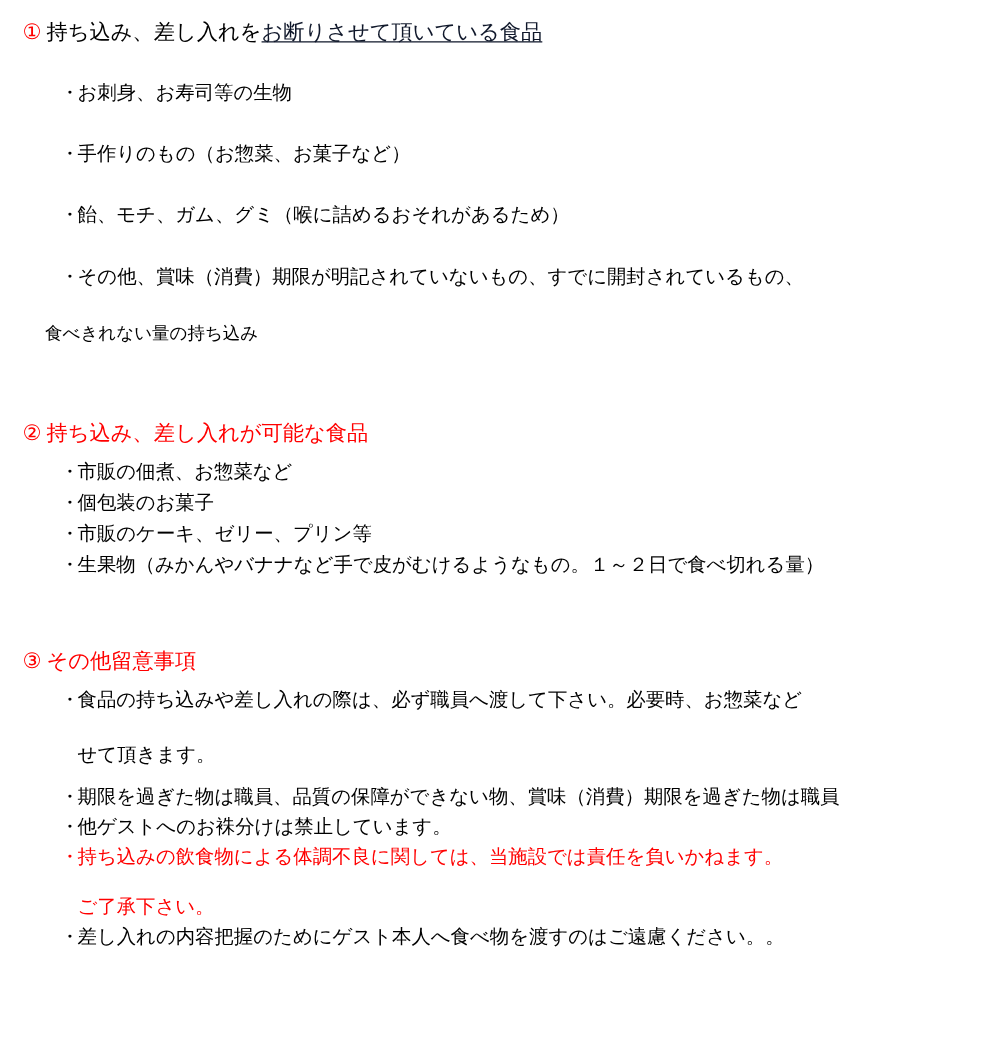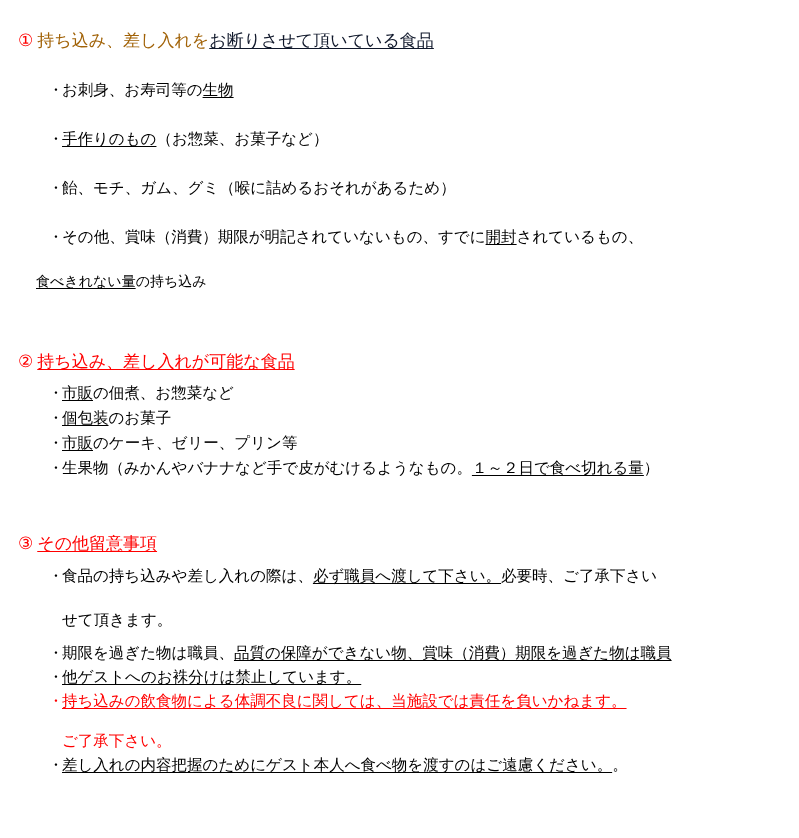--- a/index.html
+++ b/index.html
@@ -44,21 +44,21 @@
 
   
   .sec1-head {
     display: flex;
     align-items: baseline;
     font-size: 17px;
     line-height: 24px;
     white-space: nowrap;
   }
   .sec1-head .circnum { color: #ff0000; margin-right: 4px; }
-  .sec1-head .blackpart { color: #a16207; margin-top: 15px; }
+  .sec1-head .blackpart { color: #000000; }
   .sec1-head .redpart {
     color: #0f172a;
     text-decoration: underline;
     text-underline-offset: 2px;
   }
 
   
   .bullets { margin: 0; padding: 0; }
   .bullet {
     display: flex;
@@ -66,21 +66,21 @@
     font-size: 15.5px;
     line-height: 22px;
     white-space: nowrap;
   }
   .bullet .dot {
     width: 14px;
     flex: 0 0 14px;
     text-align: left;
   }
   .bullet .btext { flex: 1 1 auto; }
-  .u { text-decoration: underline; text-underline-offset: 2px; }
+  .u { text-underline-offset: 2px; }
   .red { color: #ff0000; }
 
   
   #sec1 { margin-top: 6px; }
   #sec1 .bullet { margin-left: 30px; font-size: 15.5px; line-height: 22px; }
   #sec1 .b0 { margin-top: 26px; }
   #sec1 .b1 { margin-top: 27px; }
   #sec1 .b2 { margin-top: 27px; }
   #sec1 .b3 { margin-top: 27px; }
   #sec1 .cont {
@@ -175,21 +175,21 @@
   <div id="sec3wrap">
     <div class="sec-head">
       <span class="circnum">③</span>
       <span class="htext"><span class="u">その他留意事項</span></span>
     </div>
 
     <div id="sec3" class="bullets">
 
       <div class="bullet">
         <span class="dot">・</span>
-        <span class="btext"><span>食品の持ち込みや差し入れの際は、</span><span class="u">必ず職員へ渡して下さい。</span><span>必要時、ご了承下さい</span></span>
+        <span class="btext"><span>食品の持ち込みや差し入れの際は、</span><span class="u">必ず職員へ渡して下さい。</span><span>必要時、お惣菜など</span></span>
       </div>
       <div class="cont">せて頂きます。</div>
 
       <div class="bullet b-after-gap">
         <span class="dot">・</span>
         <span class="btext"><span>期限を過ぎた物は職員、</span><span class="u">品質の保障ができない物、賞味（消費）期限を過ぎた物は職員</span></span>
       </div>
 
       <div class="bullet">
         <span class="dot">・</span>

